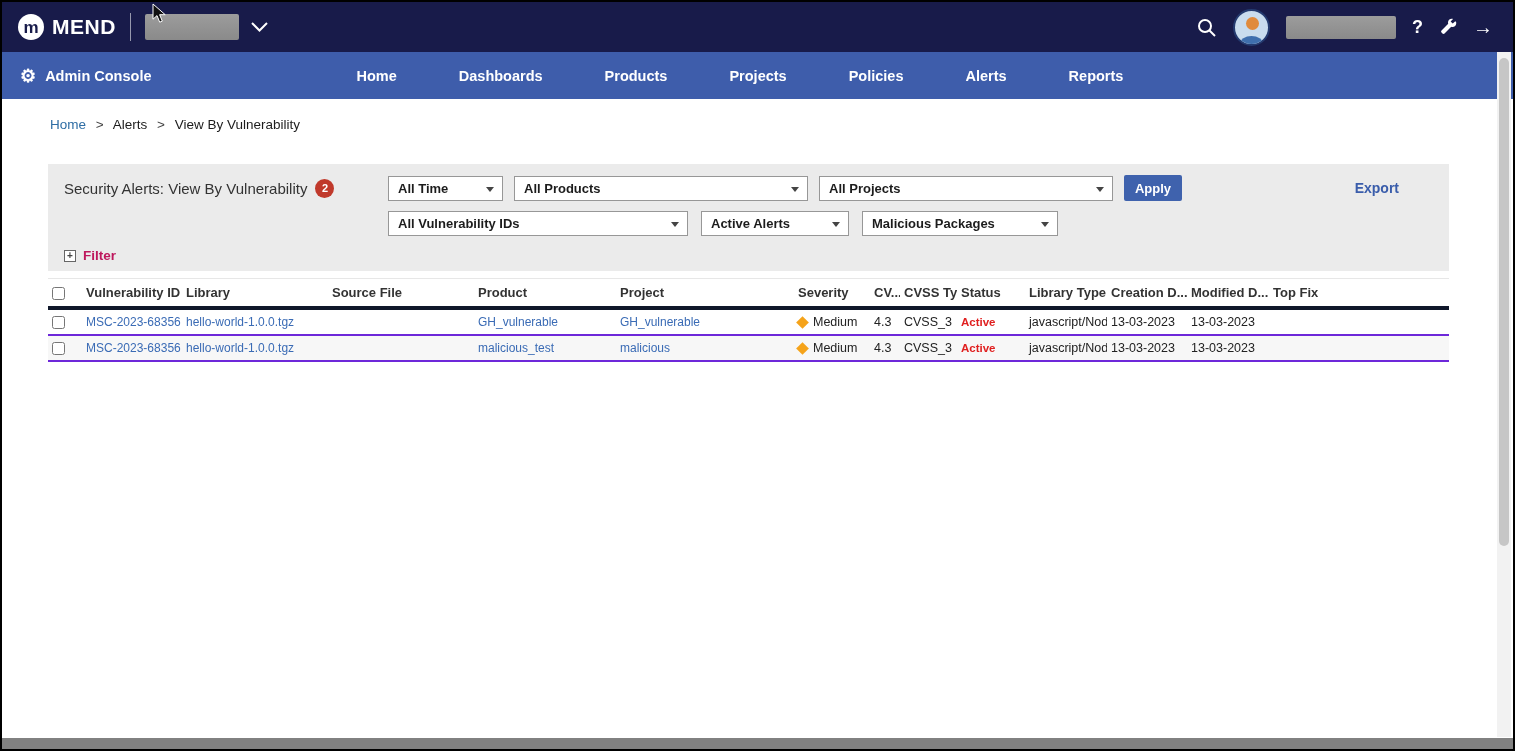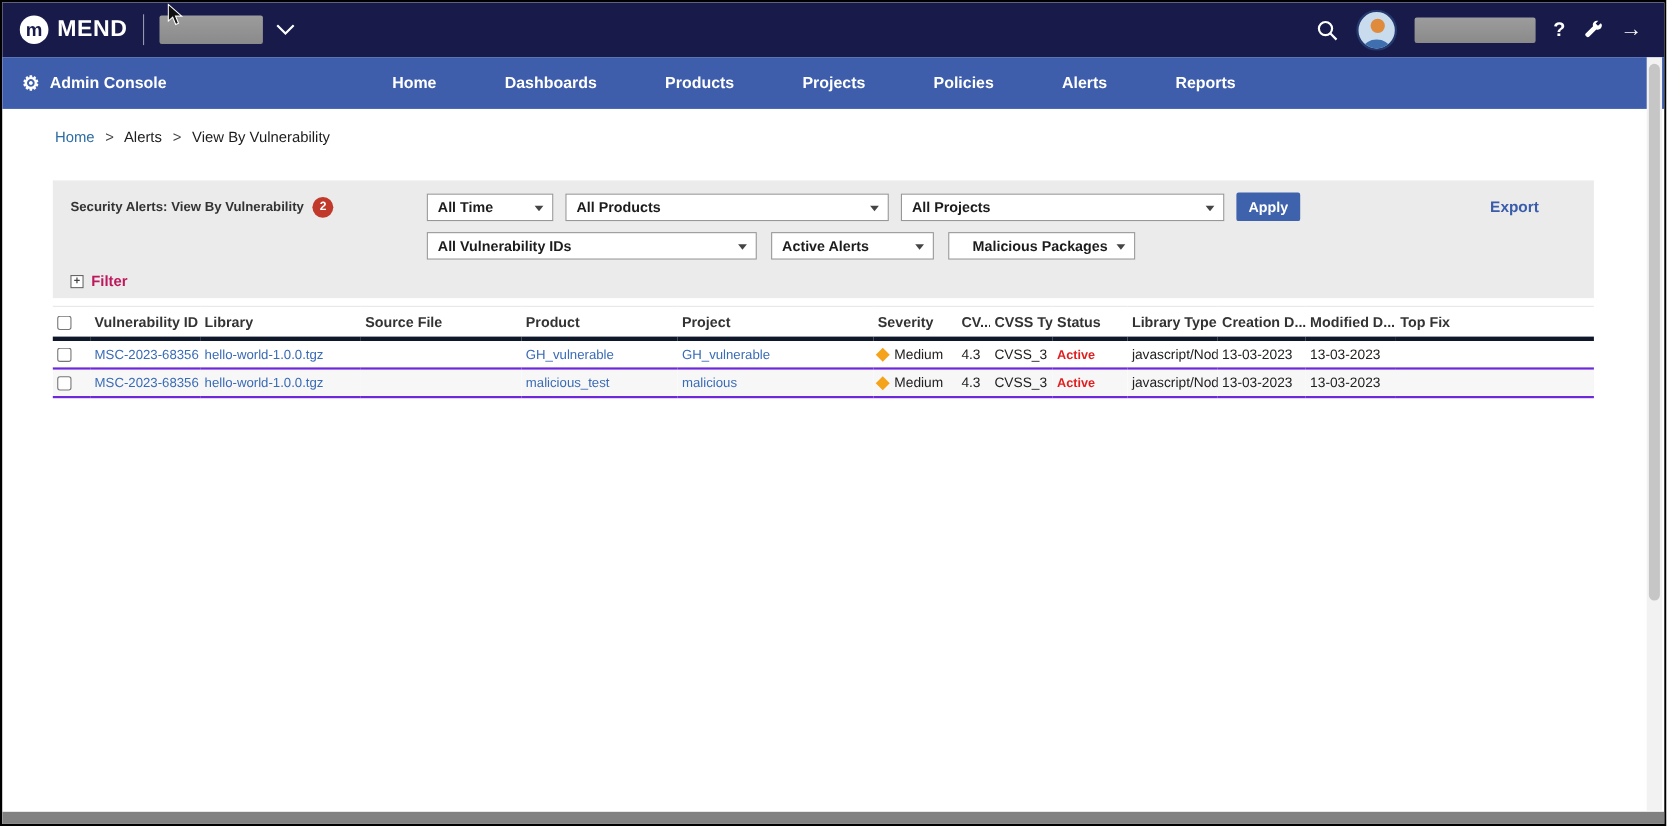--- a/index.html
+++ b/index.html
@@ -70,21 +70,21 @@
   
   .breadcrumb { padding: 18px 0 0 48px; font-size: 13.5px; color:#222; }
   .breadcrumb a { color: #2e6da4; text-decoration: none; cursor: pointer; }
   .breadcrumb .bc-sep { margin: 0 6px; color:#444; }
   .breadcrumb .bc-dark { color:#1c1c1c; }
 
   
   .panel { margin: 32px 0 0 46px; width: 1401px; }
   .filter-area { background: #ebebeb; padding: 11px 14px 8px 16px; }
   .filter-row1 { display: flex; align-items: center; }
-  .page-title { font-size: 12px; font-weight: 700; color: #333; }
+  .page-title { font-size: 15px; font-weight: 400; color: #333; }
   .title-block { width: 324px; display:flex; align-items:center; }
   .badge {
     margin-left: 8px; min-width: 19px; height: 19px; border-radius: 50%;
     background: #c0392b; color:#fff; font-size: 11px; font-weight: 700;
     display:flex; align-items:center; justify-content:center;
   }
   .select {
     position: relative; background:#fff; border: 1px solid #979797;
     height: 25px; display:flex; align-items:center;
     padding: 0 24px 0 9px; font-weight: 700; font-size: 13px; color: #1c1c1c;
@@ -100,21 +100,21 @@
   .sel-projects { width: 294px; }
   .apply-btn {
     margin-left: 11px; width: 58px; height: 26px;
     background: #3f62ad; color:#fff; border:none; border-radius: 2px;
     font-family: "Liberation Sans", sans-serif; font-weight: 700; font-size: 13px; cursor:pointer;
   }
   .export-link { margin-left:auto; margin-right: 36px; color:#3a5dab; font-weight:700; font-size:14px; text-decoration:none; cursor:pointer; }
   .filter-row2 { display:flex; margin-top: 10px; margin-left: 324px; gap: 13px; }
   .sel-vulnids { width: 300px; }
   .sel-active { width: 148px; }
-  .sel-malicious { width: 170px; justify-content: flex-end; }
+  .sel-malicious { width: 196px; }
   .filter-toggle { display:flex; align-items:center; gap: 7px; margin-top: 12px; cursor:pointer; }
   .plus-box {
     width: 12px; height: 12px; border: 1px solid #666; background:#fff;
     color:#444; font-size: 10px; line-height: 10px; text-align:center; font-weight:700;
   }
   .filter-label { font-weight: 700; font-size: 13.5px; color:#be185d; }
 
   
   .alerts-table { width: 100%; border-collapse: collapse; table-layout: fixed; margin-top: 7px; background:#fff; }
   .alerts-table thead th {

